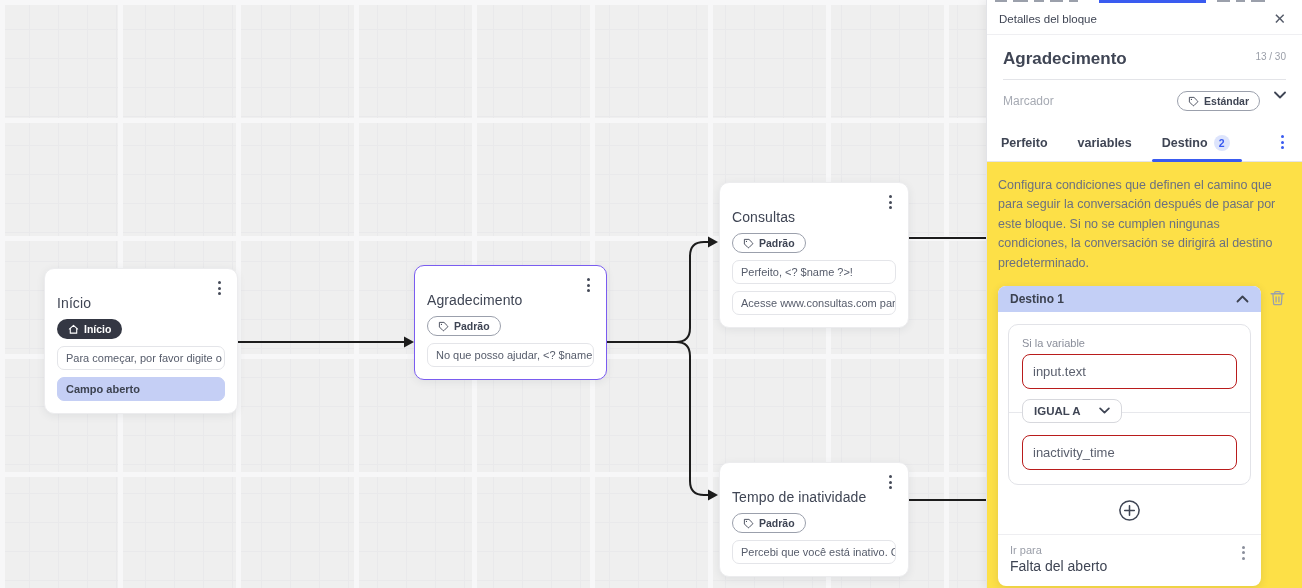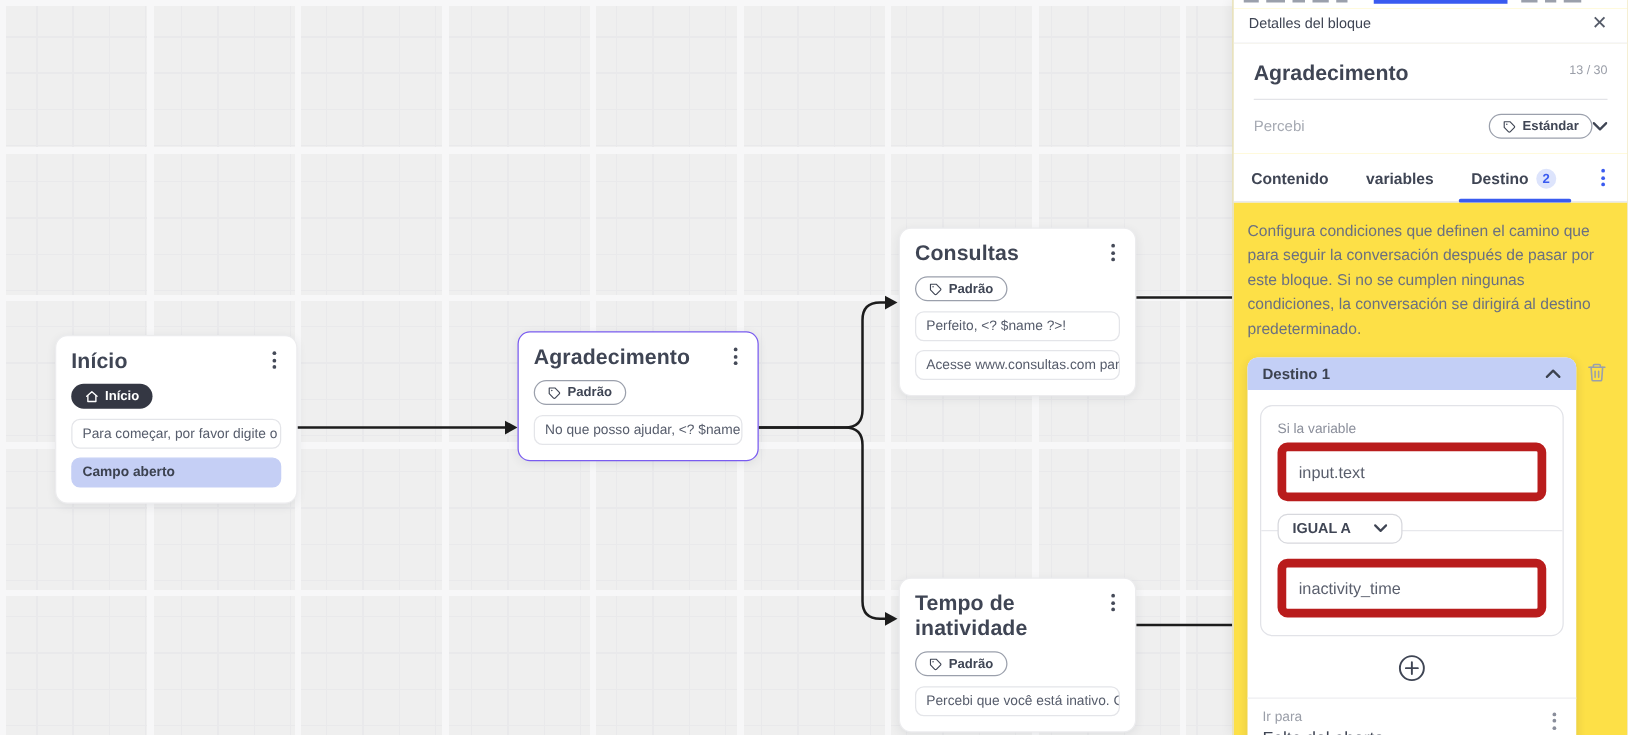--- a/index.html
+++ b/index.html
@@ -15,21 +15,21 @@
       repeating-linear-gradient(to bottom, #f7f7f8 0 5px, transparent 5px 118px),
       repeating-linear-gradient(to right, #e9e9eb 0 1px, transparent 1px 29px),
       repeating-linear-gradient(to bottom, #e9e9eb 0 1px, transparent 1px 29px);
   }
   .edges { position:absolute; inset:0; }
 
   .node { position:absolute; background:#fff; border:1px solid #ececee;
     border-radius:10px; padding:10px 12px 12px; box-shadow:0 2px 8px rgba(40,45,60,.08); }
   .node.selected { border:1.5px solid #7a5cf0; }
   .node-head { display:flex; align-items:flex-start; justify-content:space-between; margin-bottom:8px; }
-  .node-title { font-size:17px; font-weight:700; color:#3f4554; letter-spacing:.1px; }
+  .node-title { font-size:14px; font-weight:400; color:#3f4554; letter-spacing:.1px;margin-top:16px; }
   .kebab { display:inline-flex; flex-direction:column; gap:2.5px; padding:2px 4px; cursor:pointer; }
   .kebab i { width:3px; height:3px; border-radius:50%; background:currentColor; }
   .kebab.dark { color:#454a58; }
   .badge-dark { display:inline-flex; align-items:center; gap:5px; background:#343743; color:#fff;
     border-radius:999px; padding:4px 11px; font-size:10.5px; font-weight:700; }
   .badge-outline { display:inline-flex; align-items:center; gap:5px; background:#fff; color:#3f4554;
     border:1px solid #9ba0ac; border-radius:999px; padding:3px 10px; font-size:10.5px; font-weight:700; }
   .msg { margin-top:7px; border:1px solid #e4e5e9; background:#fff; border-radius:7px;
     padding:5px 8px; font-size:11px; color:#565c6b; white-space:nowrap; overflow:hidden; }
   .msg.hl { background:#c5cff5; border-color:#c5cff5; color:#3c4250; font-weight:700; }
@@ -49,41 +49,41 @@
     padding:4px 16px 8px 12px; background:#fff; border-bottom:1px solid #efeff2; }
   .p-header-title { font-size:11.5px; color:#3f4554; }
   .close { font-size:15px; color:#555b69; cursor:pointer; line-height:1; }
   .p-top { background:#fff; padding:0 16px; }
   .title-row { display:flex; align-items:flex-start; justify-content:space-between; padding:14px 0 10px; }
   .block-name { font-size:17px; font-weight:600; color:#3f4554; }
   .counter { font-size:10px; color:#9a9ea8; margin-top:2px; }
   .rule { border:none; border-top:1px solid #e3e4e8; }
   .marker-row { display:flex; align-items:center; justify-content:space-between; padding:11px 0 12px; }
   .marker-label { font-size:12px; color:#a6aab3; }
-  .marker-right { display:flex; align-items:center; gap:0; }
+  .marker-right { display:flex; gap:14px; }
   .chev { display:inline-flex; cursor:pointer; }
   .tabs { display:flex; align-items:center; gap:26px; padding:6px 0 0 12px; background:#fff;
     border-bottom:1px solid #e4e4e8; }
   .tab { position:relative; font-size:12.5px; font-weight:700; color:#3f4554; padding:6px 2px 10px;
     cursor:pointer; display:flex; align-items:center; gap:6px; }
   .tab.active::after { content:""; position:absolute; left:-8px; right:-10px; bottom:-1px;
     height:3px; background:#3a5bf0; border-radius:2px; }
   .tab-badge { display:inline-flex; align-items:center; justify-content:center; width:16px; height:16px;
     border-radius:50%; background:#dde4fc; color:#3a5bf0; font-size:10.5px; font-weight:700; }
   .tabs .kebab { margin-left:auto; margin-right:14px; color:#3a5bf0; margin-bottom:6px; }
   .p-body { padding:14px 16px 0 11px; }
   .desc { font-size:12.5px; line-height:1.55; color:#6b7080; width:292px; }
   .dest-row { display:flex; align-items:flex-start; gap:8px; margin-top:13px; }
   .dest-card { flex:1; background:#fff; border-radius:8px; box-shadow:0 2px 8px rgba(40,45,60,.12); }
   .dest-bar { display:flex; align-items:center; justify-content:space-between; background:#c3cff6;
     border-radius:8px 8px 0 0; padding:6px 12px; cursor:pointer; }
   .dest-bar-label { font-size:12px; font-weight:700; color:#3c4250; }
   .cond-box { margin:12px 10px 0; border:1px solid #e2e3e8; border-radius:10px; padding:12px 13px 14px; }
   .small-label { font-size:11px; color:#8b8f9b; }
-  .txt { width:100%; border:7px solid #b91c1c; border-radius:8px; background:#fff;
+  .txt { width:100%; border:1px solid #b91c1c; border-radius:8px; background:#fff;
     padding:9px 10px; font-size:13px; color:#5a5f6d; font-family:"Liberation Sans",sans-serif; outline:none; }
   .txt.mt { margin-top:5px; }
   .op-row { position:relative; height:34px; margin:6px -13px; }
   .op-row::before { content:""; position:absolute; left:0; right:0; top:50%; border-top:1px solid #e7e8ec; }
   .op-pill { position:absolute; left:13px; top:4px; display:inline-flex; align-items:center; gap:18px;
     background:#fff; border:1px solid #d7d8dd; border-radius:8px; padding:5px 11px;
     font-size:11.5px; font-weight:700; color:#3f4554; cursor:pointer; }
   .plus-row { display:flex; justify-content:center; padding:14px 0 12px; }
   .plus-btn { cursor:pointer; display:inline-flex; }
   .goto { border-top:1px solid #eeeef1; padding:9px 12px 12px; display:flex; align-items:flex-start; }
@@ -211,40 +211,40 @@
     <span class="close">✕</span>
   </div>
 
   <div class="p-top">
     <div class="title-row">
       <span class="block-name">Agradecimento</span>
       <span class="counter">13 / 30</span>
     </div>
     <hr class="rule">
     <div class="marker-row">
-      <span class="marker-label">Percebi</span>
+      <span class="marker-label">Marcador</span>
       <span class="marker-right">
         <span class="badge-outline">
           <svg width="11" height="11" viewBox="0 0 24 24" fill="none" stroke="#3f4554" stroke-width="2" stroke-linejoin="round">
               <path d="M20.6 13.3 13.3 20.6a1.9 1.9 0 0 1-2.7 0L3 13V3h10l7.6 7.6a1.9 1.9 0 0 1 0 2.7Z"></path>
               <circle cx="7.5" cy="7.5" r="1.3" fill="#3f4554" stroke="none"></circle>
             </svg>
           <span>Estándar</span>
         </span>
         <span class="chev">
           <svg width="12" height="8" viewBox="0 0 12 8" fill="none" stroke="#3f4554" stroke-width="1.8" stroke-linecap="round" stroke-linejoin="round">
               <path d="M1 1.5 6 6.5 11 1.5"></path>
             </svg>
         </span>
       </span>
     </div>
   </div>
 
   <div class="tabs">
-    <span class="tab">Contenido</span>
+    <span class="tab">Perfeito</span>
     <span class="tab">variables</span>
     <span class="tab active">
       <span>Destino</span>
       <span class="tab-badge">2</span>
     </span>
     <span class="kebab">
         <i></i>
         <i></i>
         <i></i>
       </span>

